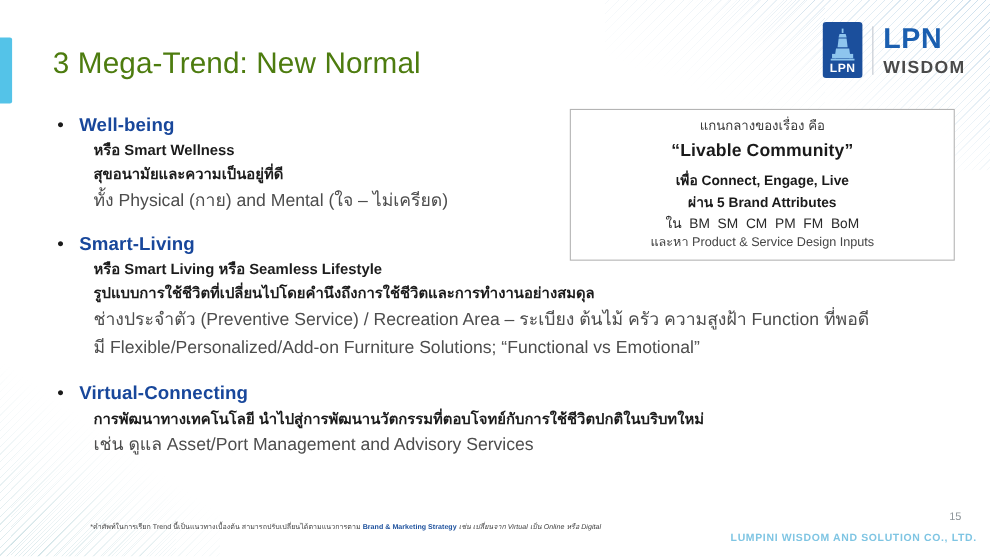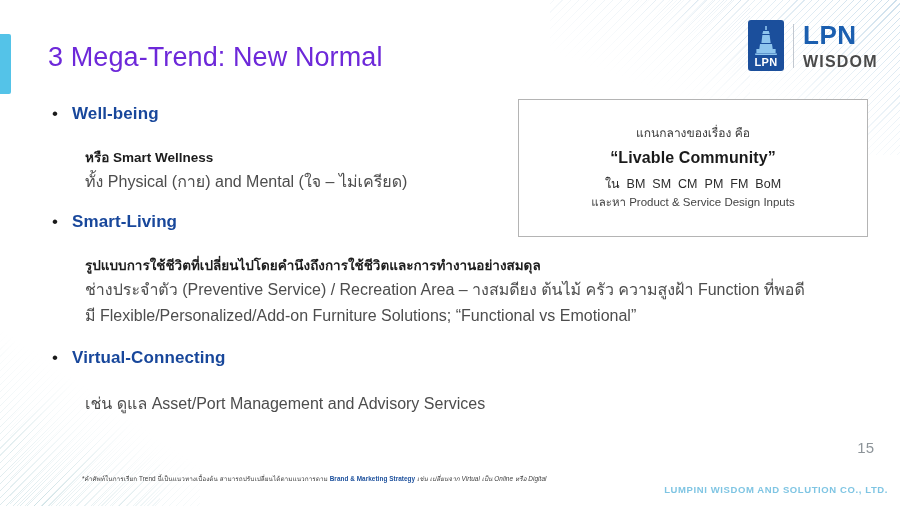--- a/index.html
+++ b/index.html
@@ -92,21 +92,21 @@
     background: #54c3e8;
     border-radius: 0 2px 2px 0;
   }
 
   
   #page-title {
     position: absolute;
     left: 48px;
     top: 42px;
     font-size: 27px;
-    color: #6d28d9;
+    color: #4d7c0f;
     letter-spacing: 0.1px;
     white-space: nowrap;
   }
 
   
   #logo {
     position: absolute;
     left: 748px;
     top: 20px;
     display: flex;
@@ -183,21 +183,21 @@
   }
   .bullet-heading {
     font-size: 17px;
     font-weight: bold;
     color: #18479b;
     letter-spacing: 0.1px;
     white-space: nowrap;
   }
   .bullet-lines {
     margin-left: 33px;
-    margin-top: 23px;
+    margin-top: 2px;
   }
   .line-strong {
     font-size: 13.5px;
     font-weight: bold;
     color: #1c1c1c;
     line-height: 1.62;
     white-space: nowrap;
   }
   .line-light {
     font-size: 16px;
@@ -271,22 +271,22 @@
     letter-spacing: 0.05px;
   }
   #footnote .fn-plain { color: #3c3c3c; }
   #footnote .fn-blue  { color: #1b4f9c; font-weight: bold; }
   #footnote .fn-ital  { font-style: italic; color: #3c3c3c; }
 
   
   #page-number {
     position: absolute;
     right: 26px;
-    top: 439px;
-    font-size: 15px;
+    top: 465px;
+    font-size: 10px;
     color: #8d9499;
   }
   #company-footer {
     position: absolute;
     right: 12px;
     top: 484px;
     font-size: 9.5px;
     color: #7fc5e3;
     letter-spacing: 0.6px;
     font-weight: bold;
@@ -330,49 +330,54 @@
     </div>
   </div>
 
   <div class="bullet-block" id="block-wellbeing">
     <div class="bullet-row">
       <span class="bullet-dot">•</span>
       <span class="bullet-heading">Well-being</span>
     </div>
     <div class="bullet-lines">
       <div class="line-strong">หรือ Smart Wellness</div>
+      <div class="line-strong">สุขอนามัยและความเป็นอยู่ที่ดี</div>
       <div class="line-light">ทั้ง Physical (กาย) and Mental (ใจ – ไม่เครียด)</div>
     </div>
   </div>
 
   <div class="bullet-block" id="block-smartliving">
     <div class="bullet-row">
       <span class="bullet-dot">•</span>
       <span class="bullet-heading">Smart-Living</span>
     </div>
     <div class="bullet-lines">
+      <div class="line-strong">หรือ Smart Living หรือ Seamless Lifestyle</div>
       <div class="line-strong">รูปแบบการใช้ชีวิตที่เปลี่ยนไปโดยคำนึงถึงการใช้ชีวิตและการทำงานอย่างสมดุล</div>
-      <div class="line-light">ช่างประจำตัว (Preventive Service) / Recreation Area – างสมดียง ต้นไม้ ครัว ความสูงฝ้า Function ที่พอดี</div>
+      <div class="line-light">ช่างประจำตัว (Preventive Service) / Recreation Area – ระเบียง ต้นไม้ ครัว ความสูงฝ้า Function ที่พอดี</div>
       <div class="line-light">มี Flexible/Personalized/Add-on  Furniture Solutions; “Functional vs Emotional”</div>
     </div>
   </div>
 
   <div class="bullet-block" id="block-virtual">
     <div class="bullet-row">
       <span class="bullet-dot">•</span>
       <span class="bullet-heading">Virtual-Connecting</span>
     </div>
     <div class="bullet-lines">
+      <div class="line-strong">การพัฒนาทางเทคโนโลยี นำไปสู่การพัฒนานวัตกรรมที่ตอบโจทย์กับการใช้ชีวิตปกติในบริบทใหม่</div>
       <div class="line-light">เช่น ดูแล Asset/Port Management  and  Advisory Services</div>
     </div>
   </div>
 
   <div id="callout-box">
     <div class="callout-line small-top">แกนกลางของเรื่อง คือ</div>
     <div class="callout-line headline">“Livable Community”</div>
+    <div class="callout-line strong">เพื่อ Connect, Engage, Live</div>
+    <div class="callout-line strong">ผ่าน 5 Brand Attributes</div>
     <div class="callout-line" id="callout-brands">
       <span class="strong">ใน</span>
       <span class="strong">BM</span>
       <span class="strong">SM</span>
       <span class="strong">CM</span>
       <span class="strong">PM</span>
       <span class="dim">FM</span>
       <span class="dim">BoM</span>
     </div>
     <div class="callout-line tiny">และหา Product &amp; Service Design Inputs</div>

